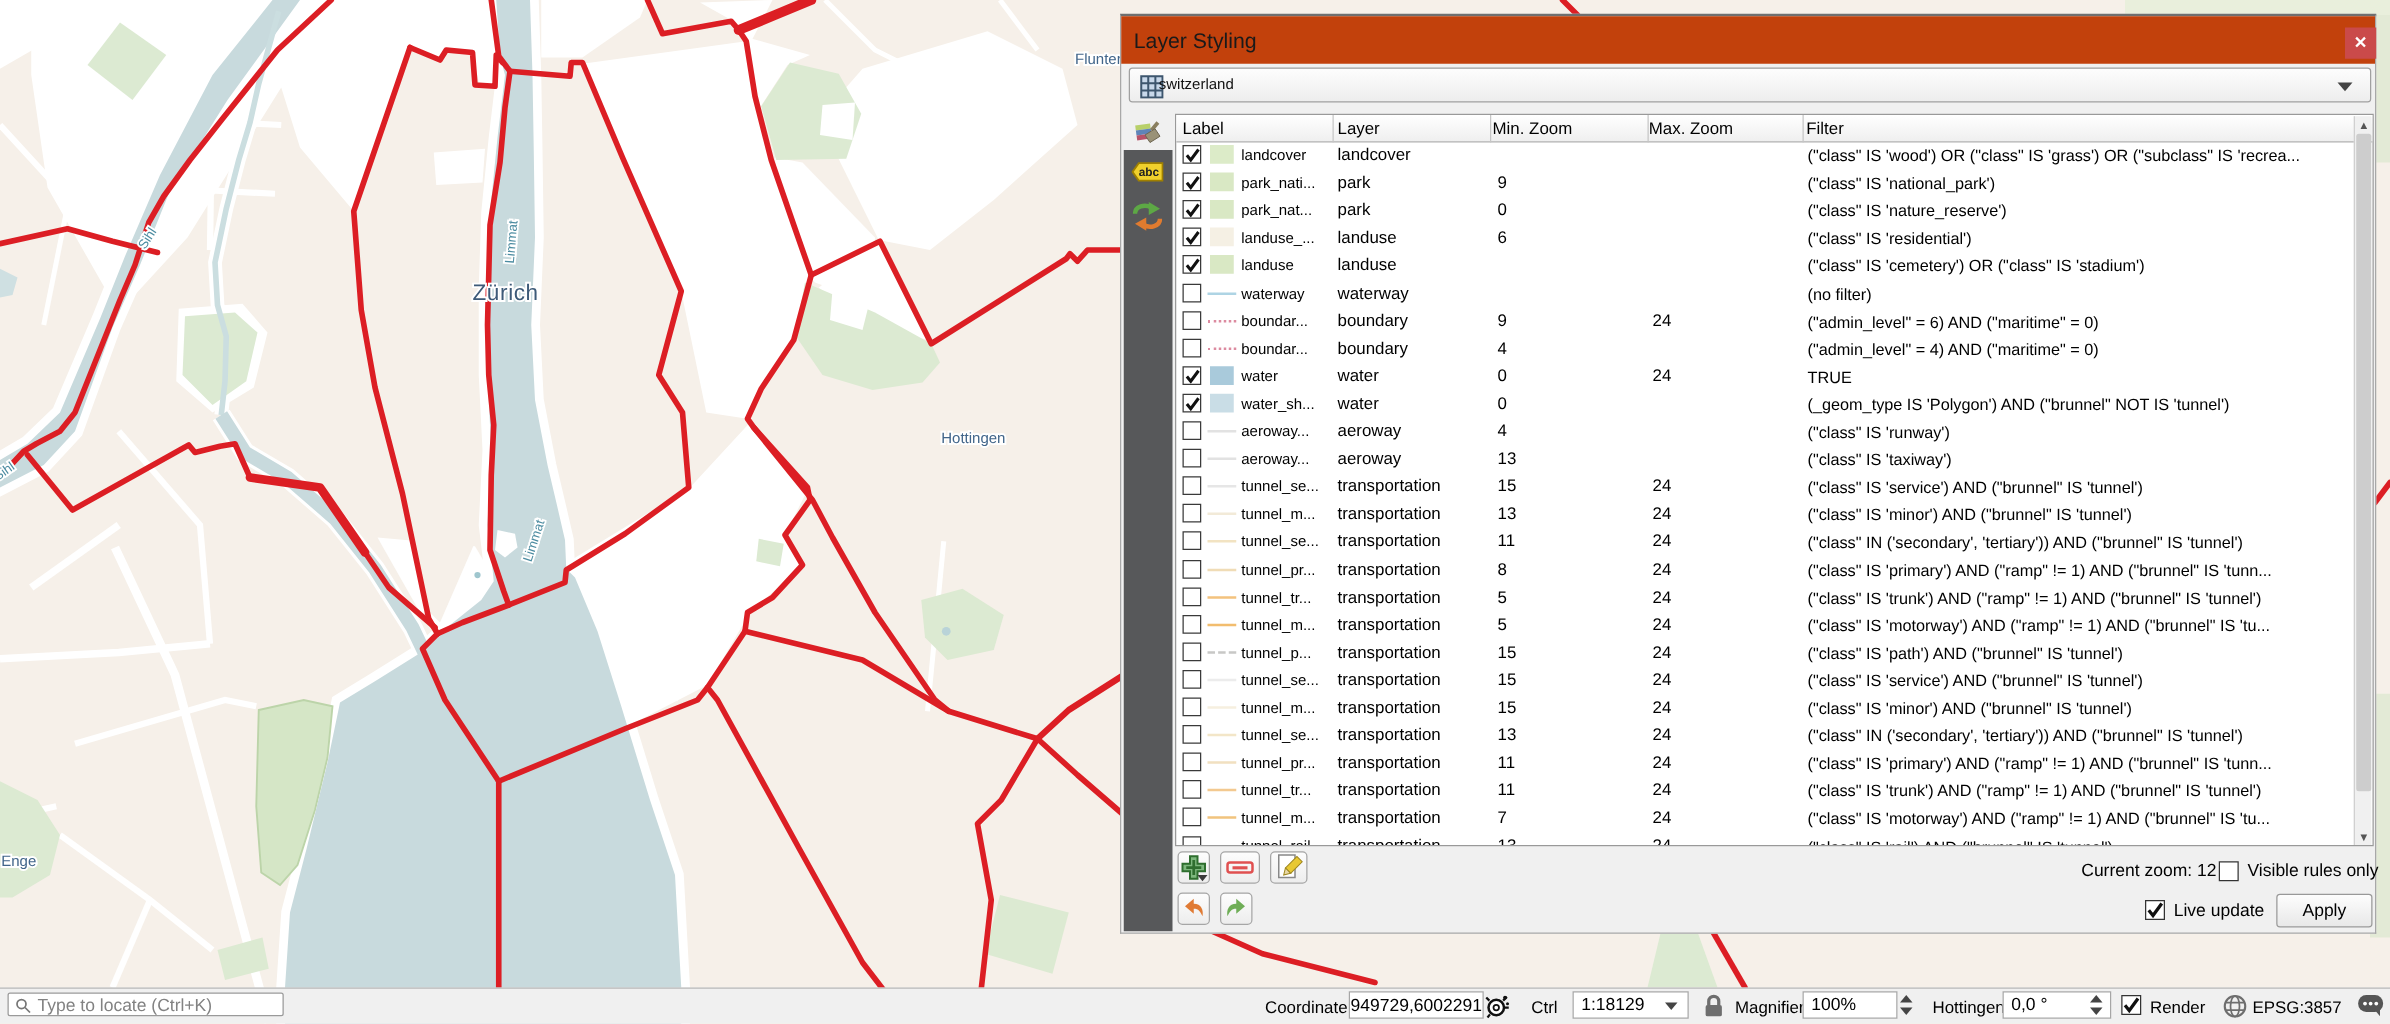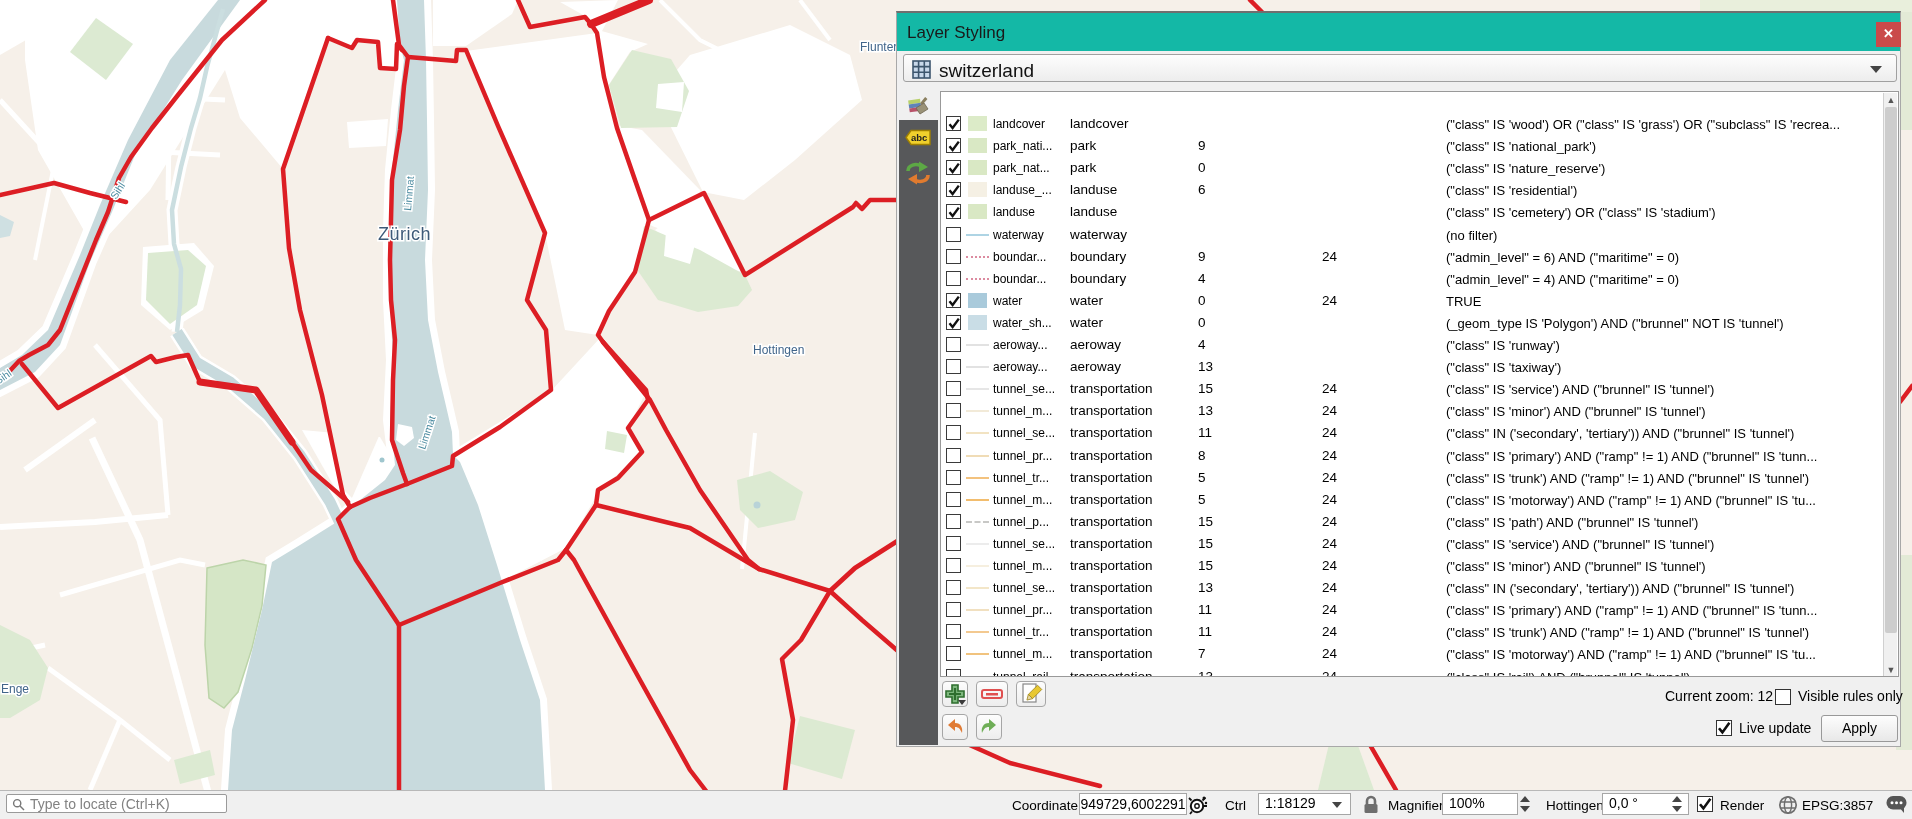--- a/index.html
+++ b/index.html
@@ -1,20 +1,20 @@
 <!DOCTYPE html>
 <html><head><meta charset="utf-8"><style>
 *{margin:0;padding:0;box-sizing:border-box}
 html,body{width:1912px;height:819px;overflow:hidden;font-family:"Liberation Sans",sans-serif;position:relative;background:#f7f1ea}
 #panel{position:absolute;left:896px;top:11px;width:1005px;height:736px;background:#f0f0f0;border:1px solid #a8a8a8;border-top:2px solid #6f6f6f}
-#ptitle{position:absolute;left:0;top:0;width:100%;height:38px;background:#14b8a6}
+#ptitle{position:absolute;left:0;top:0;width:100%;height:38px;background:#c2410c}
 #ptitle span{position:absolute;left:10px;top:10px;font-size:17px;color:#1a1a1a}
 #pclose{position:absolute;left:979px;top:9px;width:25px;height:25px;background:#ca4a4a;color:#fff;text-align:center;line-height:24px;font-size:13px;font-weight:700}
 #combo{position:absolute;left:6px;top:41px;width:994px;height:28px;background:linear-gradient(#fdfdfd,#ededed);border:1px solid #a0a0a0;border-radius:3px}
-#combo .ctext{position:absolute;left:35px;top:5px;font-size:19px;color:#111}
+#combo .ctext{position:absolute;left:23px;top:5px;font-size:12px;color:#111}
 #combo .carr{position:absolute;right:14px;top:11px;width:0;height:0;border-left:6px solid transparent;border-right:6px solid transparent;border-top:7px solid #444}
 #sidebar{position:absolute;left:2px;top:107px;width:39px;height:625px;background:#57585a}
 #tbl{position:absolute;left:43px;top:78px;width:959px;height:586px;background:#fff;border:1px solid #999;overflow:hidden}
 #thead{position:absolute;left:0;top:0;width:100%;height:22px;background:linear-gradient(#ffffff,#efefef);border-bottom:1px solid #b0b0b0}
 #thead span{position:absolute;top:3px;font-size:13.5px;color:#000}
 #thead i{position:absolute;top:0;height:22px;width:1px;background:#c6c6c6}
 .trow{position:absolute;left:0;width:940px;height:22px}
 .cb{position:absolute;left:5px;top:3px;width:15px;height:15px;border:1px solid #3a3a3a;background:#fff}
 .cb svg{position:absolute;left:1px;top:1px}
 .swatch{position:absolute;left:27px;top:3px;width:19px;height:15px}
@@ -165,20 +165,31 @@
 <polygon points="1,8.5 6,1.5 25,1.5 25,15.5 6,15.5" fill="#f0d02c" stroke="#a08000" stroke-width="1.4"></polygon>
 <text x="6" y="12" font-family="Liberation Sans,sans-serif" font-size="9.5" font-weight="700" fill="#222">abc</text>
 </svg>
 <svg style="position:absolute;left:9px;top:147px" width="24" height="26" viewBox="0 0 24 26">
 <path d="M2 11 C2 5, 10 3, 15 6" fill="none" stroke="#5da845" stroke-width="3.6"></path>
 <polygon points="13,1.5 22,7 13,12" fill="#5da845"></polygon>
 <path d="M22 15 C22 21, 14 23, 9 20" fill="none" stroke="#e07b2f" stroke-width="3.6"></path>
 <polygon points="11,14 2,19 11,24.5" fill="#e07b2f"></polygon>
 </svg>
 <div id="tbl">
+<div id="thead">
+        <span style="left:5px">Label</span>
+        <span style="left:129px">Layer</span>
+        <span style="left:253px">Min. Zoom</span>
+        <span style="left:378px">Max. Zoom</span>
+        <span style="left:504px">Filter</span>
+        <i style="left:125px"></i>
+        <i style="left:251px"></i>
+        <i style="left:377px"></i>
+        <i style="left:501px"></i>
+      </div>
 <div style="position:absolute;left:0;top:0;width:100%;height:100%">
 <div class="trow" style="top:21.0px">
 <span class="cb">
             <svg width="12" height="12" viewBox="0 0 12 12">
               <path d="M1.5 6.2 L4.6 10 L10.8 1.6" stroke="#111" stroke-width="2.4" fill="none"></path>
             </svg>
           </span>
 <span class="swatch" style="background:#dcebc8"></span>
 <span class="c-label">landcover</span>
 <span class="c-layer">landcover</span>

